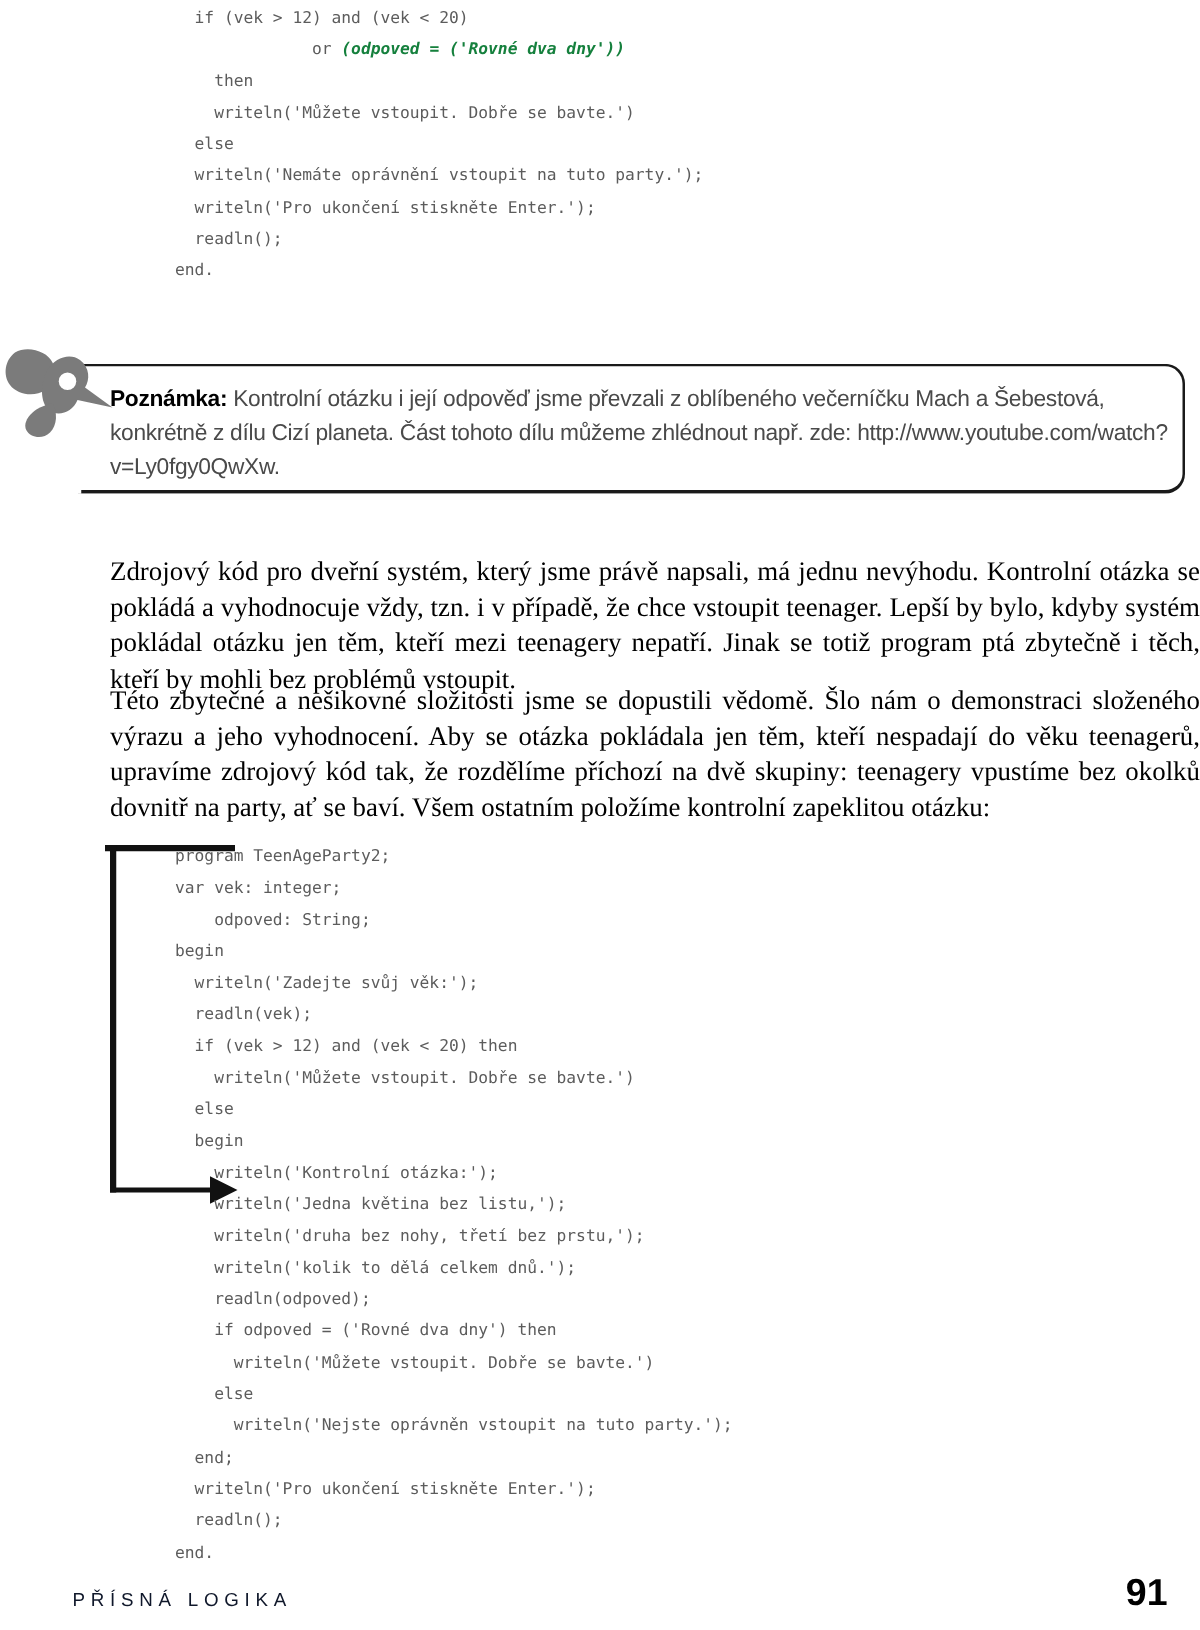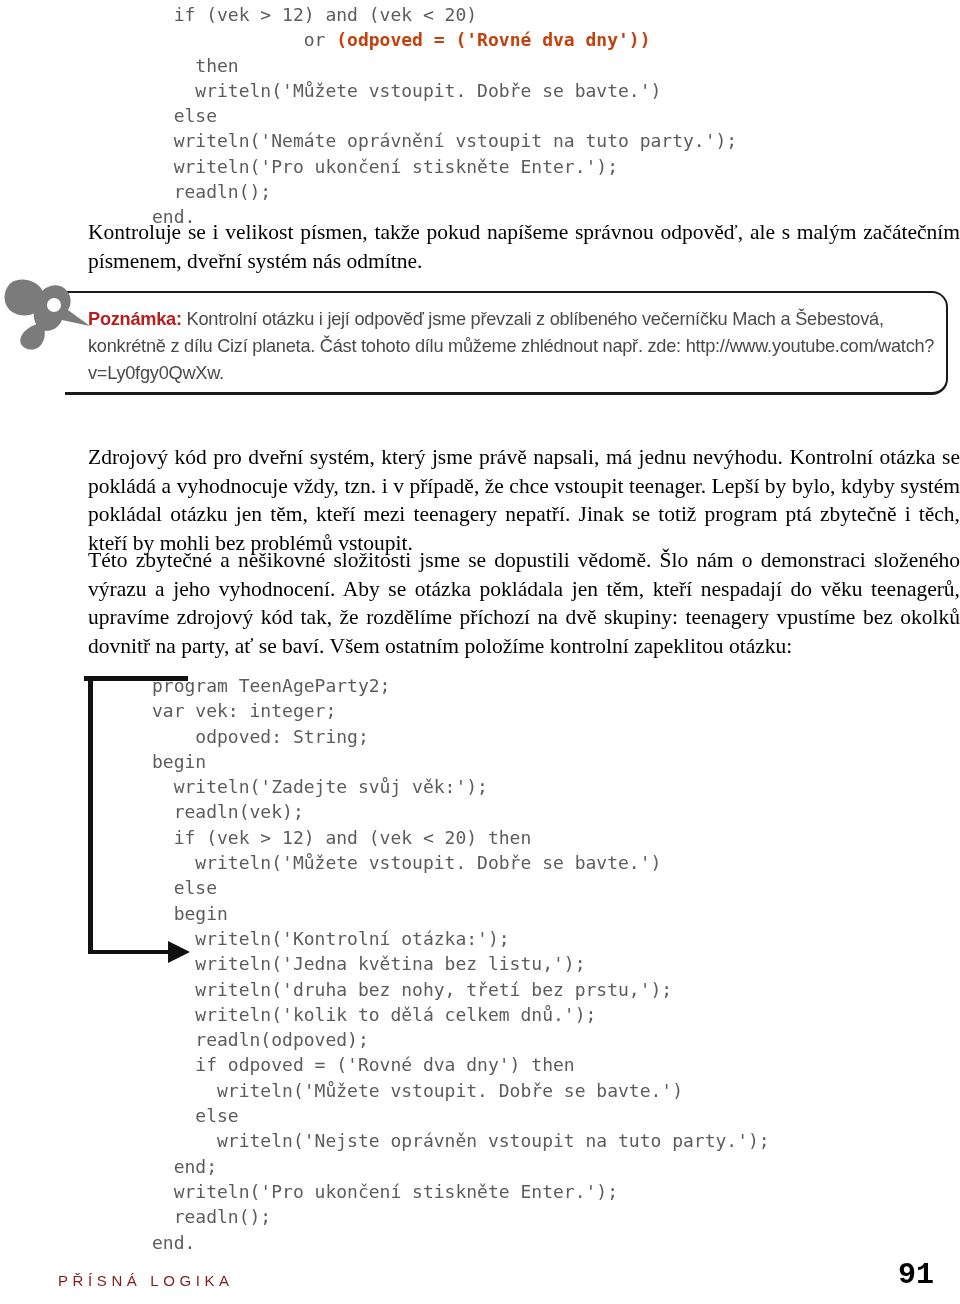--- a/index.html
+++ b/index.html
@@ -17,30 +17,30 @@
   }
 
   .page {
     position: absolute;
     inset: 0;
   }
 
   
   .code {
     font-family: "DejaVu Sans Mono", monospace;
-    font-size: 18px;
+    font-size: 13px;
     line-height: 25.3px;
     color: #5c5c5c;
     white-space: pre;
     letter-spacing: 0px;
-    margin-left: 12px;
   }
   .code b {
-    color: #c2410c;
+    color: #15803d;
     font-weight: bold;
+    font-style: italic;
   }
 
   #code-top {
     position: absolute;
     left: 140px;
     top: 2px;
   }
 
   
   .para {
@@ -82,21 +82,21 @@
     left: 88px;
     top: 306px;
     width: 862px;
     font-family: "Liberation Sans", sans-serif;
     font-size: 18.2px;
     line-height: 27px;
     color: #4a4a4a;
     letter-spacing: -0.25px;
   }
   #note-text .lead {
-    color: #b91c1c;
+    color: #000000;
     font-weight: bold;
   }
 
   #note-icon {
     position: absolute;
     left: 2px;
     top: 276px;
     width: 92px;
     height: 80px;
   }
@@ -111,46 +111,45 @@
   }
 
   
   #footer-title {
     position: absolute;
     left: 58px;
     top: 1272px;
     font-family: "Liberation Sans", sans-serif;
     font-size: 15px;
     letter-spacing: 4.6px;
-    color: #7f1d1d;
+    color: #0f172a;
   }
   #page-number {
     position: absolute;
     right: 26px;
     top: 1258px;
-    font-family: Liberation Mono, monospace;
+    font-family: Liberation Sans, sans-serif;
     font-size: 30px;
     font-weight: bold;
     color: #000000;
   }
 
   #code-bottom {
     position: absolute;
     left: 140px;
     top: 673px;
   }
 </style>
 </head>
 <body>
 
 <div class="page">
 
   <div id="code-top" class="code"><div>  if (vek &gt; 12) and (vek &lt; 20)</div><div>              or <b>(odpoved = ('Rovné dva dny'))</b></div><div>    then</div><div>    writeln('Můžete vstoupit. Dobře se bavte.')</div><div>  else</div><div>  writeln('Nemáte oprávnění vstoupit na tuto party.');</div><div>  writeln('Pro ukončení stiskněte Enter.');</div><div>  readln();</div><div>end.</div></div>
 
-  <div class="para" style="top:218px;">Kontroluje se i velikost písmen, takže pokud napíšeme správnou odpověď, ale s malým začátečním písmenem, dveřní systém nás odmítne.</div>
 
   <div id="note-box"></div>
   <div id="note-box-leftcap"></div>
 
   <div id="note-icon">
     <svg width="92" height="80" viewBox="0 0 92 80" xmlns="http://www.w3.org/2000/svg">
       <g fill="#7b7b7b">
         <path d="M10 6 C2 12 0 24 6 32 C12 40 26 42 34 36 C41 31 44 22 40 14 C36 5 20 0 10 6 Z"></path>
         <path d="M36 20 C42 10 54 6 62 12 C70 18 70 28 66 34 L88 50 L60 44 C56 54 44 58 37 52 C30 46 30 30 36 20 Z"></path>
         <path d="M40 46 C44 54 44 64 38 70 C32 76 22 74 19 68 C16 62 22 54 30 50 Z"></path>

